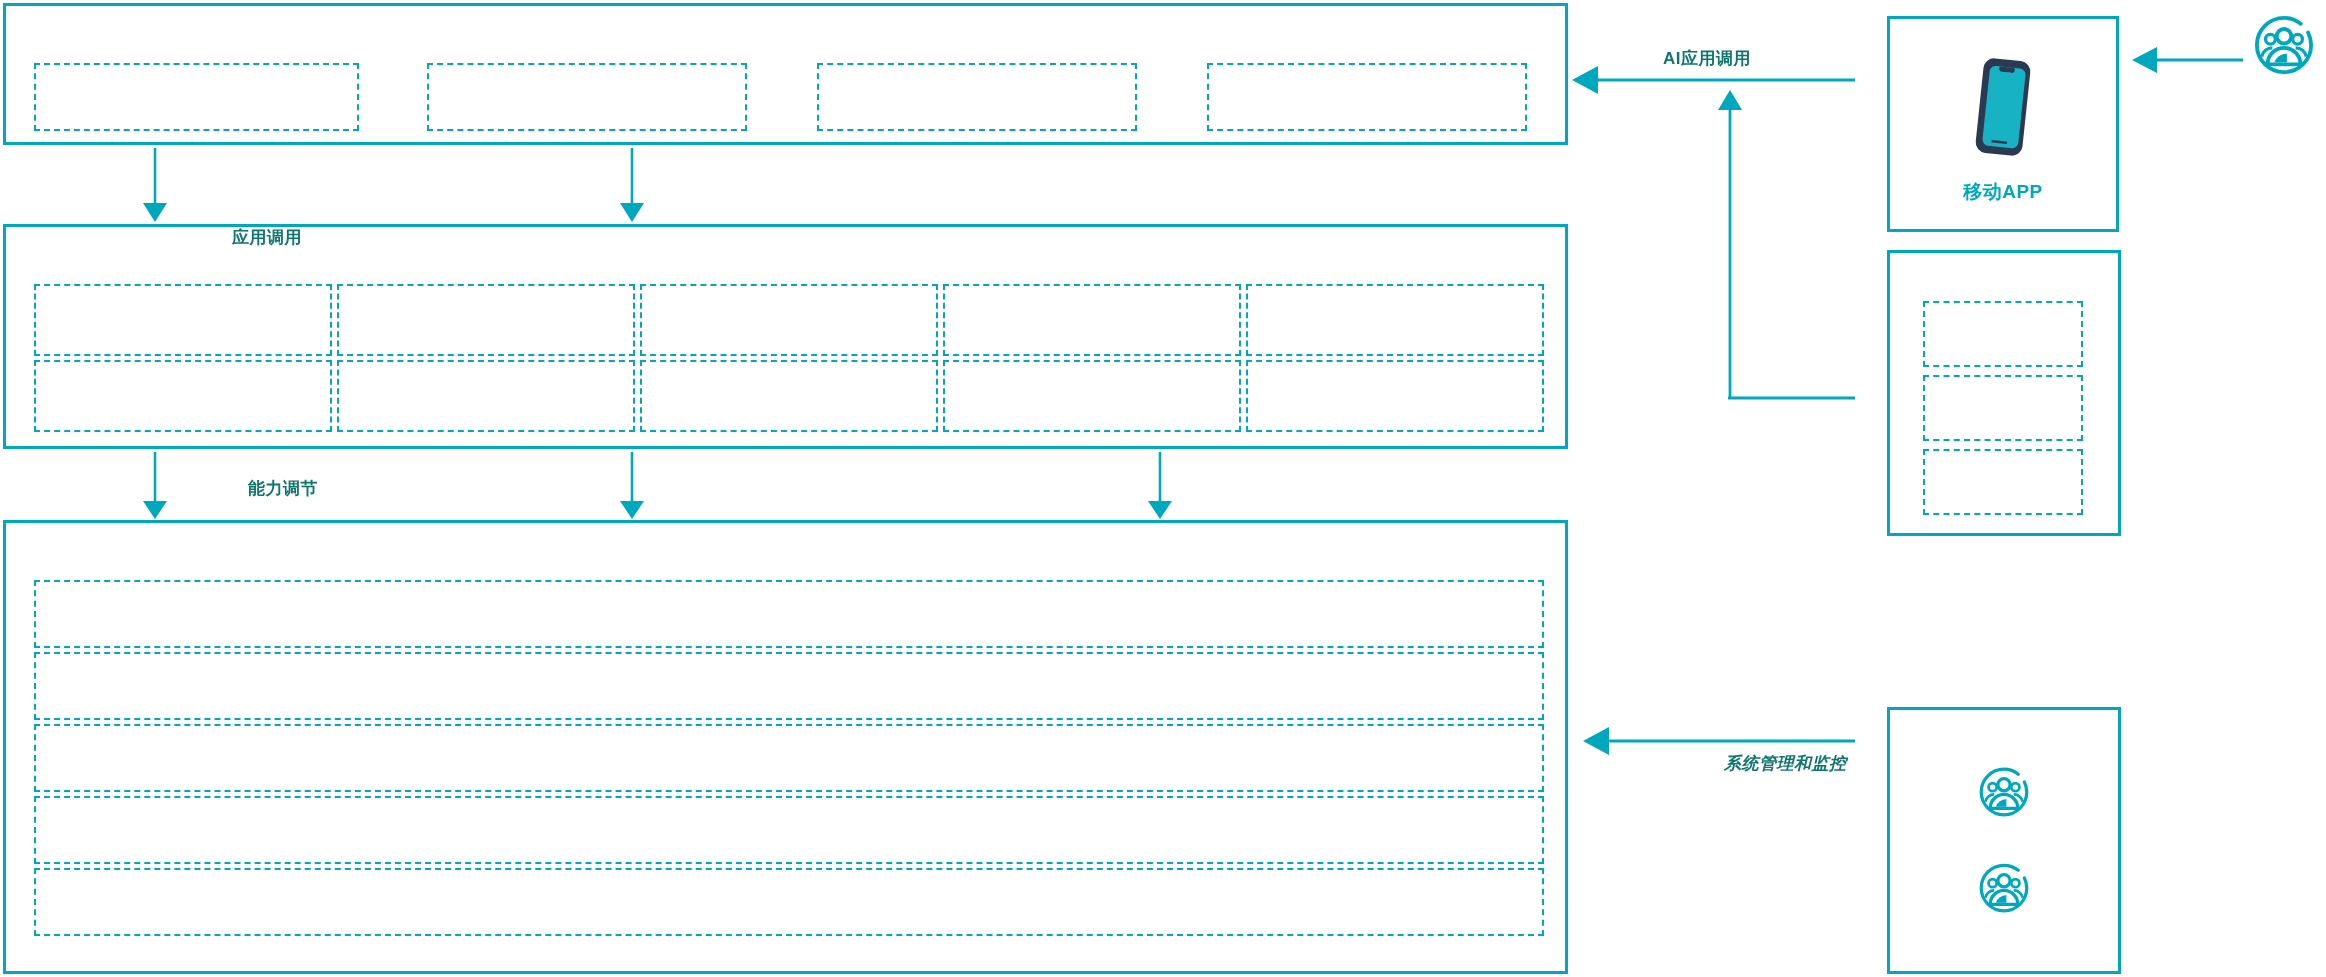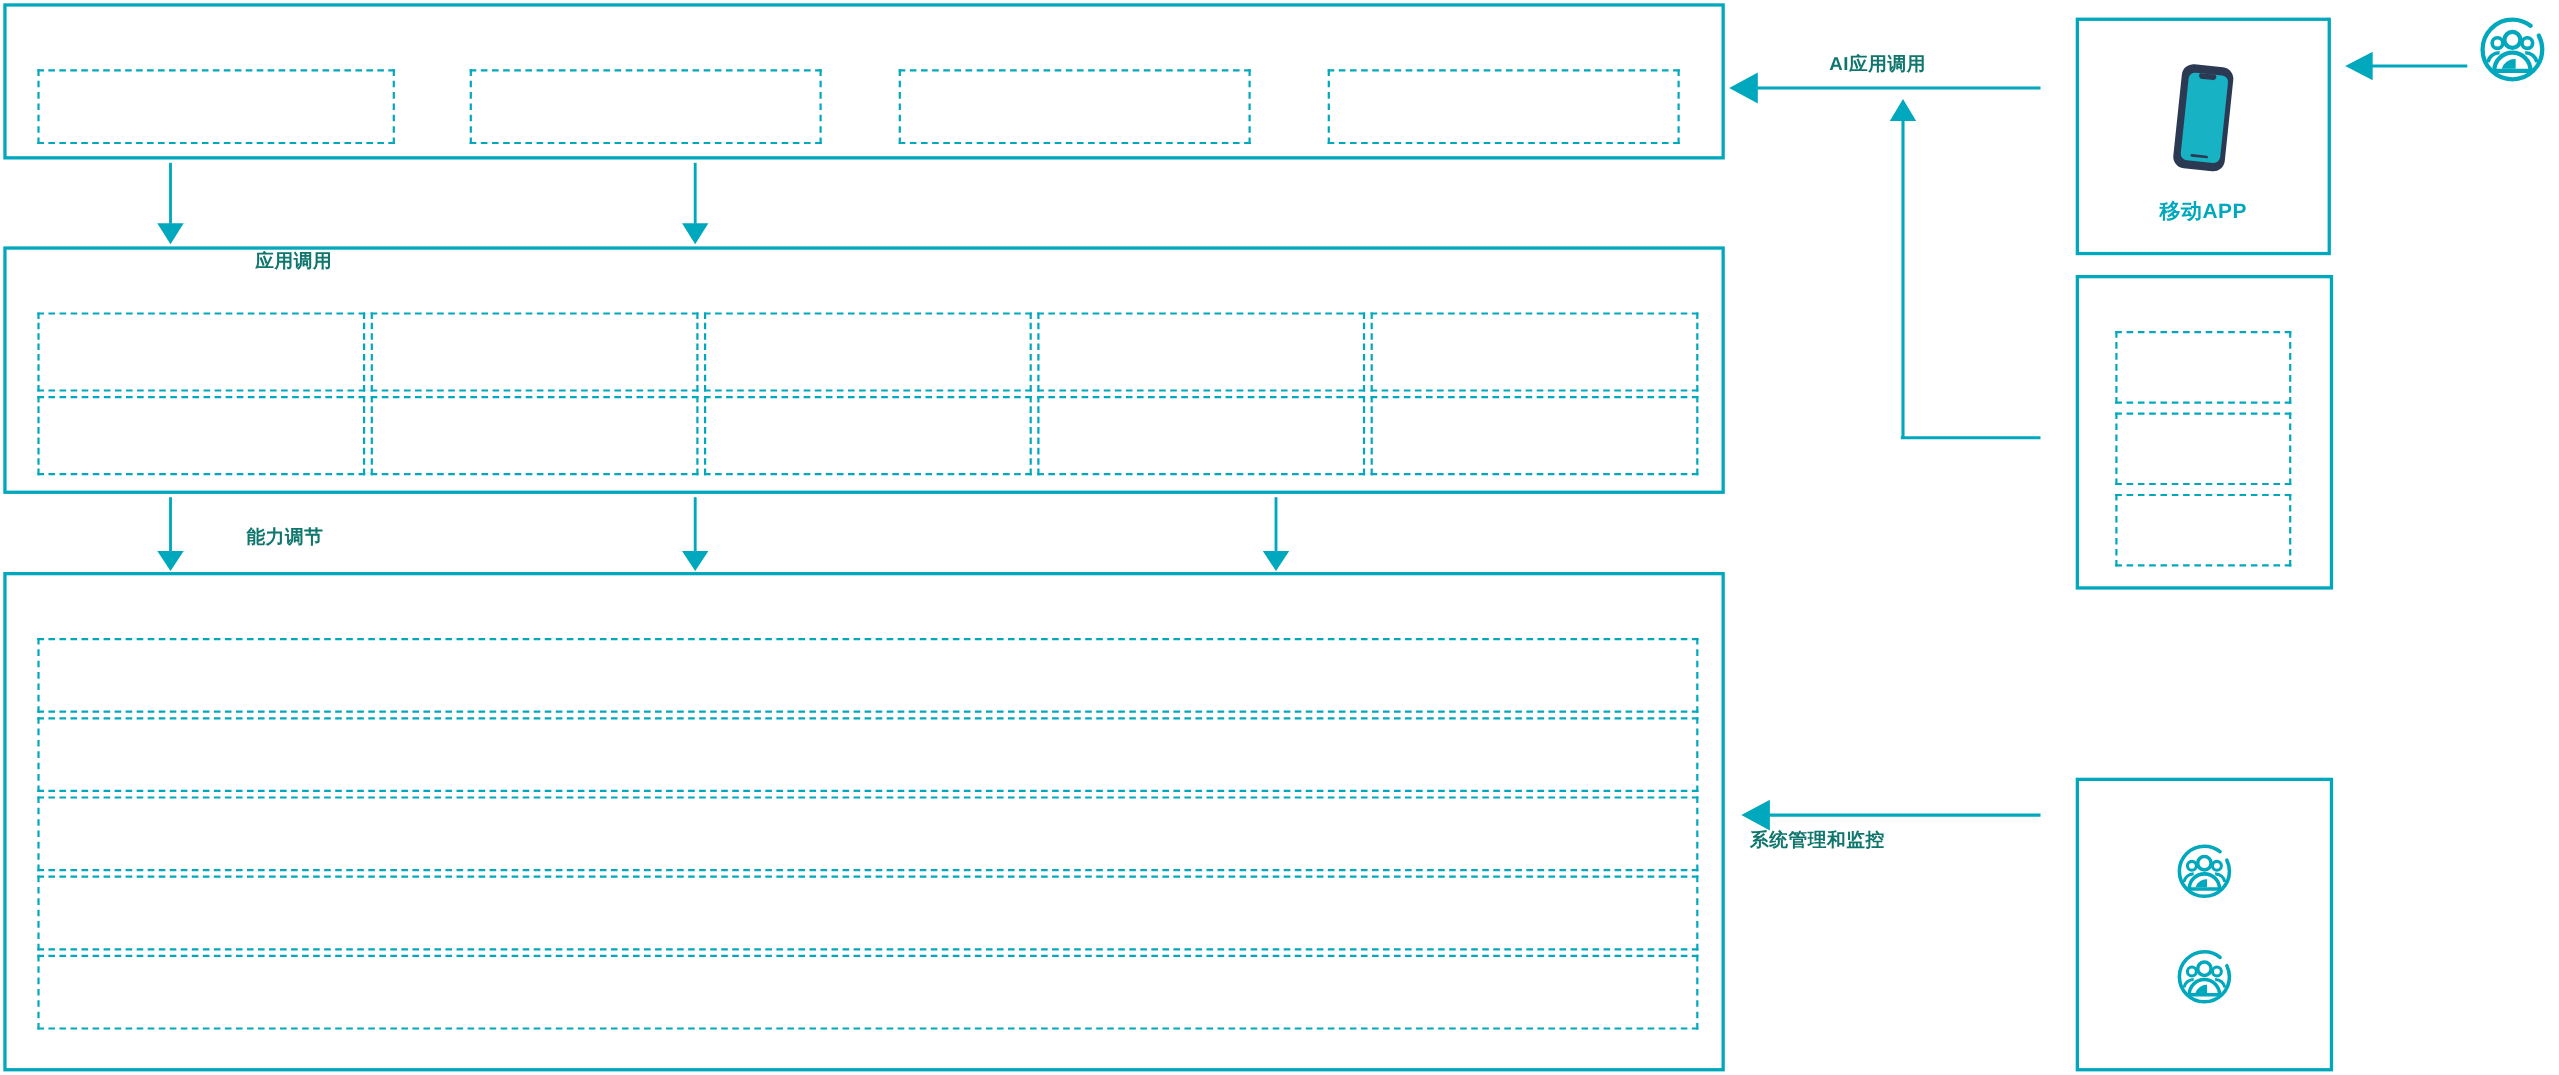--- a/index.html
+++ b/index.html
@@ -213,19 +213,19 @@
     </g>
 
     <g>
       <line x1="2243" y1="60" x2="2155" y2="60" stroke="#00a8bd" stroke-width="2.8"></line>
       <polygon points="2157,47 2157,73 2132,60" fill="#00a8bd"></polygon>
     </g>
   </svg>
 
   <div class="conn-label" style="left:232px; top:178px;margin-top:48px;">应用调用</div>
 
-  <div class="conn-label" style="left:224px; top:477px;">能力调节</div>
+  <div class="conn-label" style="left:248px; top:477px;">能力调节</div>
 
   <div class="conn-label" style="left:1663px; top:47px;">AI应用调用</div>
 
-  <div class="conn-label" style="left:1591px; top:752px;">系统管理和监控</div>
+  <div class="conn-label" style="left:1724px; top:752px;font-style:italic;">系统管理和监控</div>
 
 </div>
 
 </body></html>

